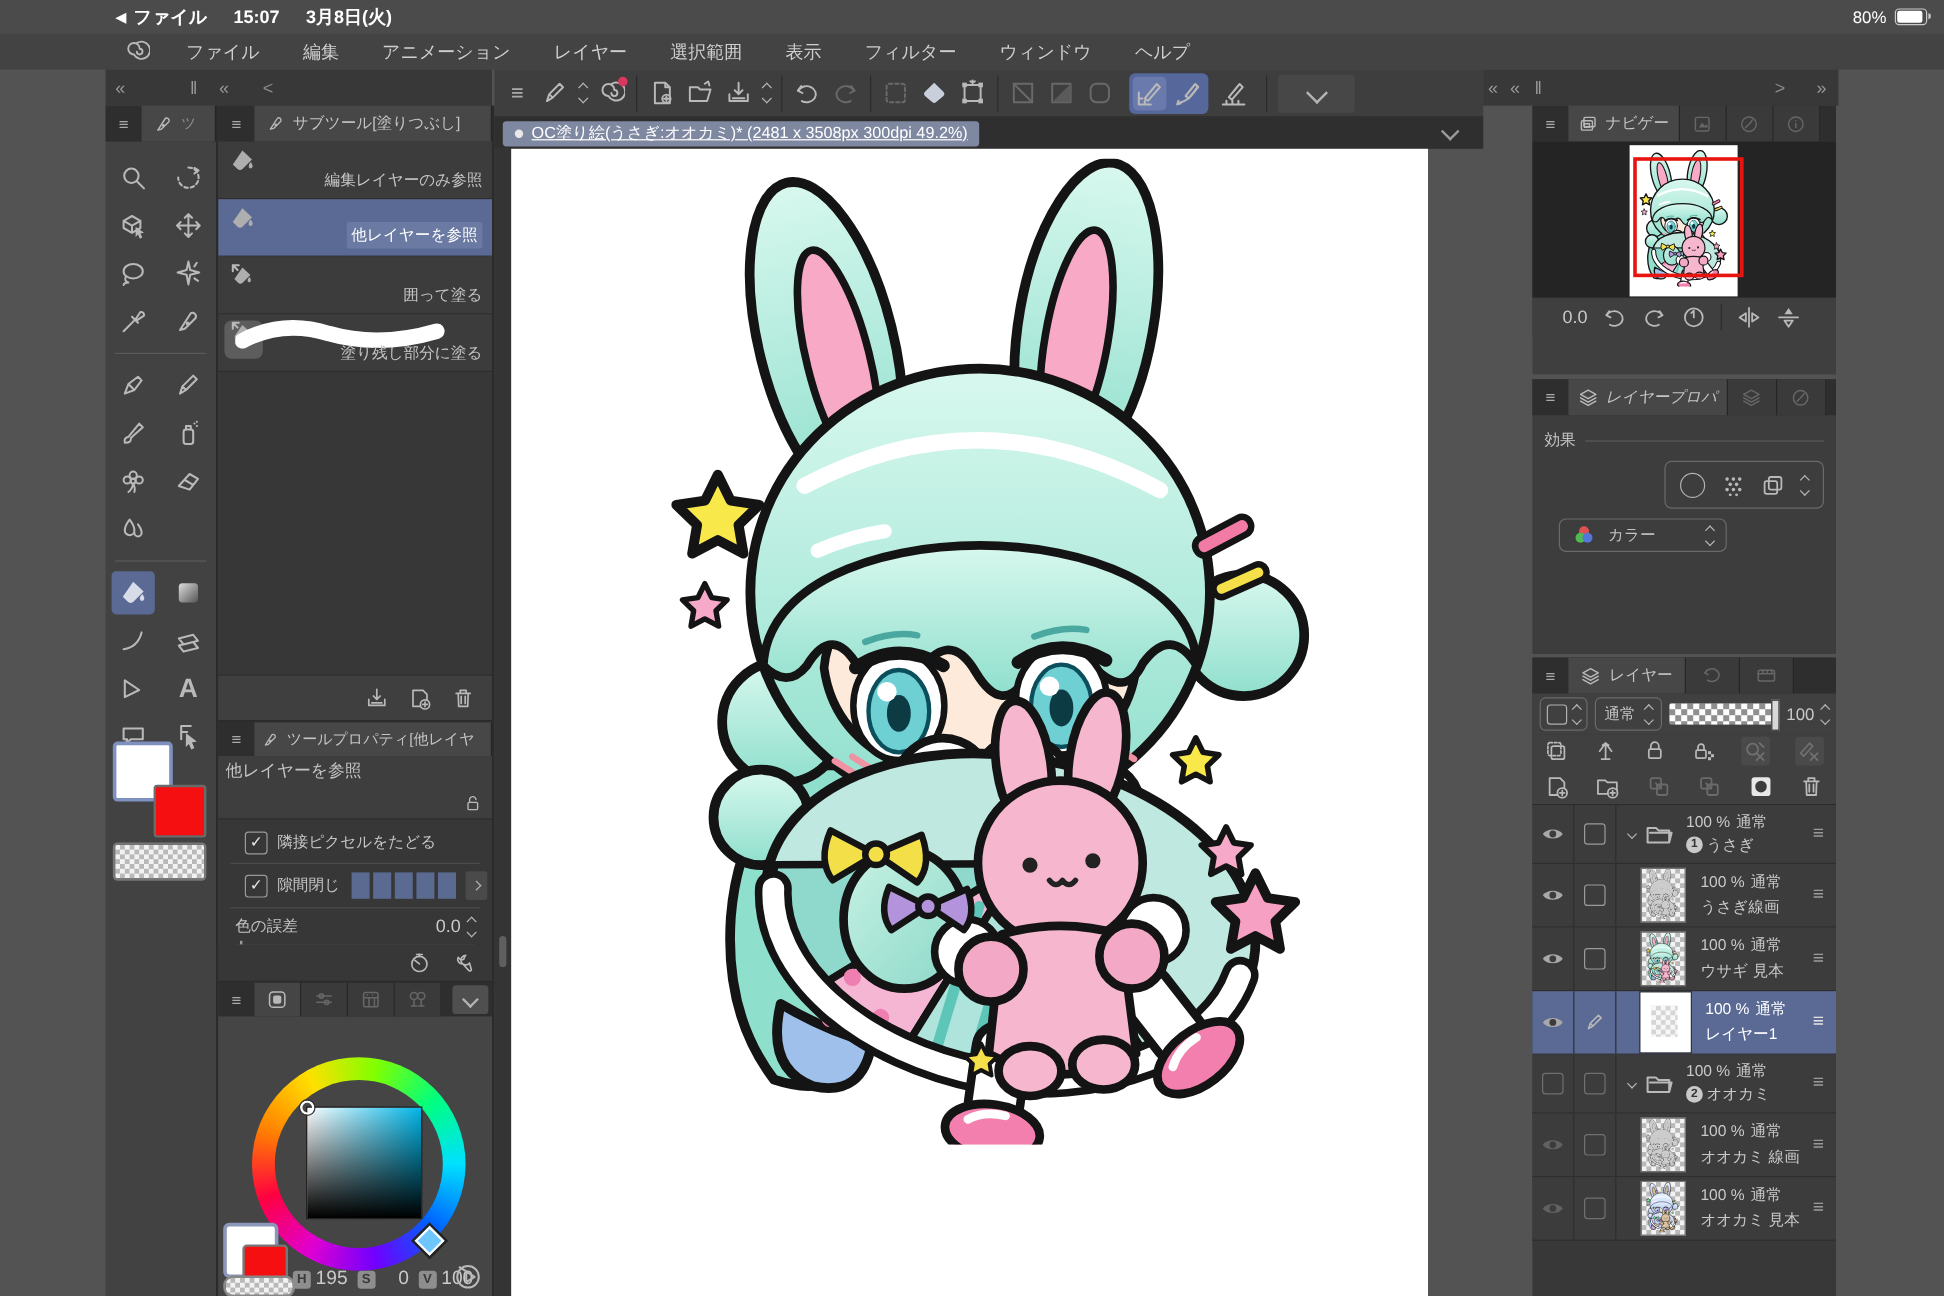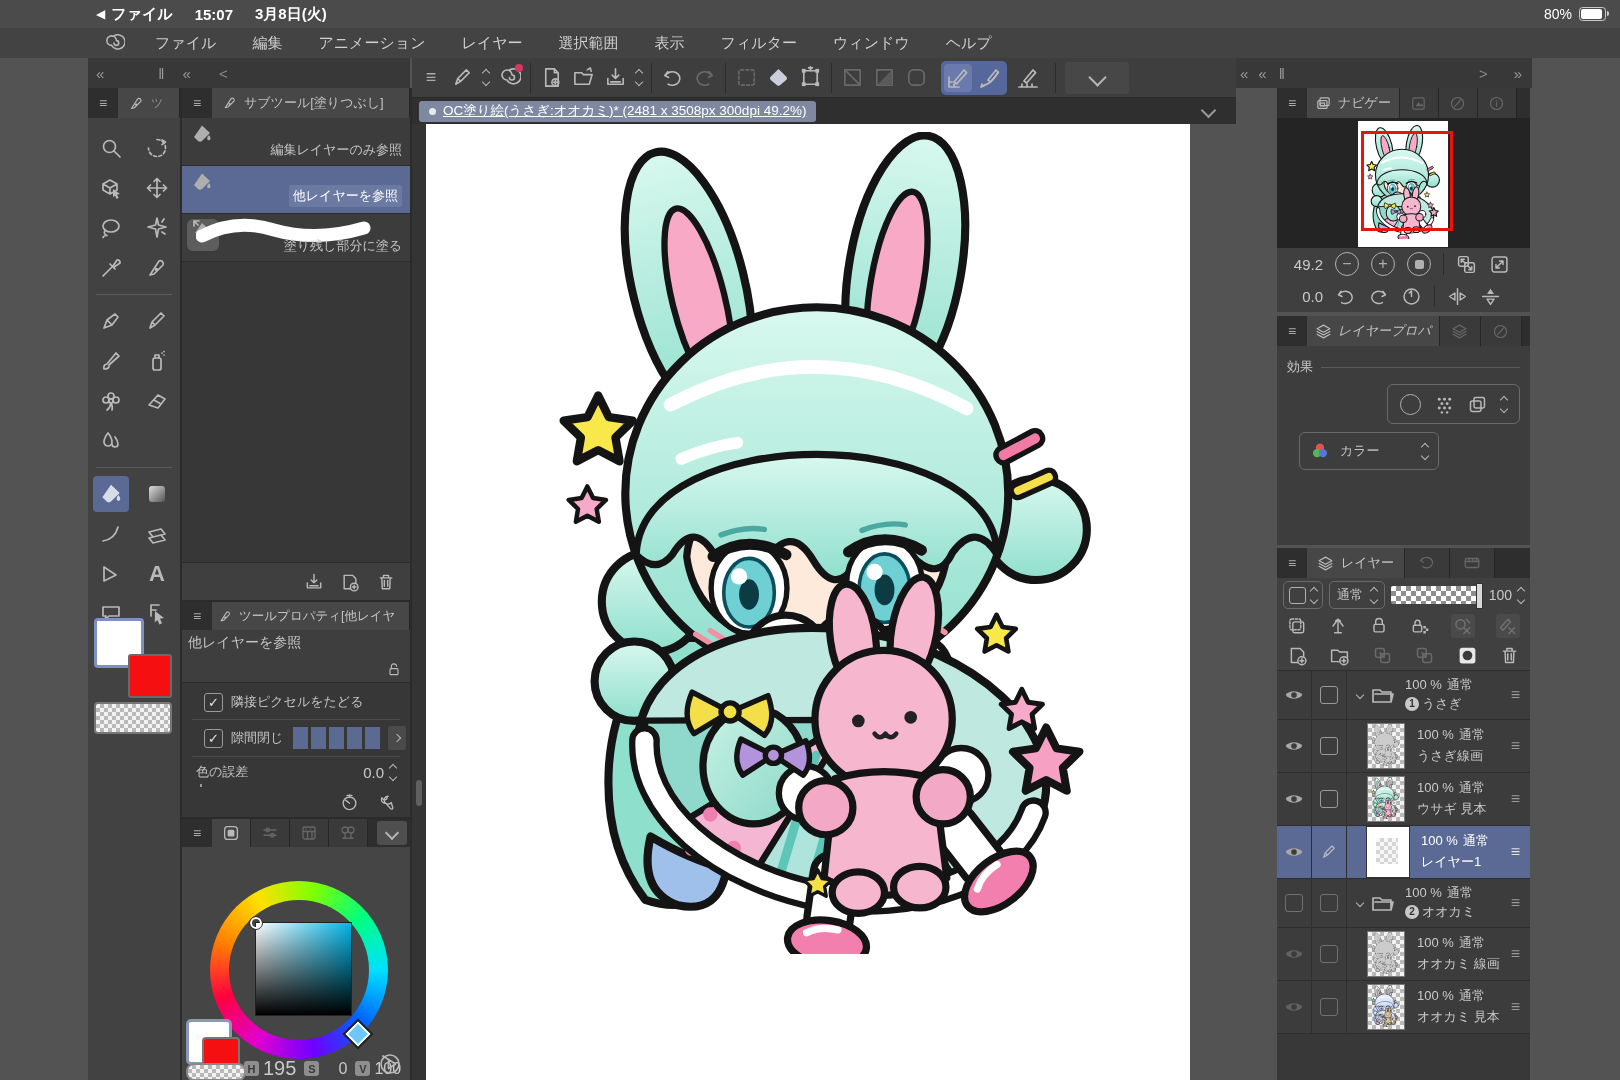--- a/index.html
+++ b/index.html
@@ -637,20 +637,27 @@
       <span class="panel-label" style="align-self:flex-end;margin-bottom:6px;">編集レイヤーのみ参照</span>
     </div>
     <div class="lrow row sel" style="height:47px;padding:0 8px;">
       <svg width="24" height="24" viewBox="0 0 24 24" style="align-self:flex-start;margin-top:4px;">
           <use href="#i-bucket-g"></use>
         </svg>
       <span style="flex:1"></span>
       <span style="align-self:flex-end;margin-bottom:6px;background:#6b7aa2;color:#fff;font-size:13px;padding:2px 4px;border-radius:2px;">他レイヤーを参照</span>
     </div>
     <div class="lrow row" style="height:47px;padding:0 8px;">
+      <svg width="24" height="24" viewBox="0 0 24 24" style="align-self:flex-start;margin-top:4px;">
+          <use href="#i-bucket-arrow"></use>
+        </svg>
+      <span style="flex:1"></span>
+      <span class="panel-label" style="align-self:flex-end;margin-bottom:6px;">囲って塗る</span>
+    </div>
+    <div class="lrow row" style="height:47px;padding:0 8px;">
       <span style="position:absolute;left:5px;top:5px;width:32px;height:32px;background:#5d5d5d;border-radius:6px;"></span>
       <svg width="24" height="24" viewBox="0 0 24 24" style="position:relative;align-self:flex-start;margin-top:4px;">
           <use href="#i-bucket-arrow"></use>
         </svg>
       <svg width="180" height="34" viewBox="0 0 180 34" style="position:absolute;left:14px;top:2px;">
           <path d="M6,20 Q40,2 78,14 Q120,26 168,12" stroke="#fff" stroke-width="13" fill="none" stroke-linecap="round"></path>
         </svg>
       <span style="flex:1"></span>
       <span class="panel-label" style="align-self:flex-end;margin-bottom:6px;position:relative;">塗り残し部分に塗る</span>
     </div>
@@ -760,21 +767,21 @@
     </div>
 
     <div class="abs" style="left:73px;top:103px;width:95px;height:92px;background:linear-gradient(to top,#000,rgba(0,0,0,0)),linear-gradient(to right,#fff,#00b6e8);border:1px solid #222;">
       <div style="position:absolute;left:-6px;top:-6px;width:12px;height:12px;border-radius:50%;border:2.5px solid #fff;outline:1.5px solid #333;box-sizing:border-box;"></div>
     </div>
     <div class="abs" style="left:4px;top:200px;width:40px;height:40px;background:#fff;border:3px solid #8a97b8;border-radius:5px;"></div>
     <div class="abs" style="left:20px;top:218px;width:34px;height:34px;background:#f50f10;border:2px solid #777;border-radius:4px;"></div>
     <div class="abs row checker-s" style="left:4px;top:244px;width:56px;height:14px;border:2px solid #888;border-radius:8px;"></div>
     <div class="abs row" style="left:62px;top:238px;gap:4px;">
       <span class="chip">H</span>
-      <span class="numtxt" style="font-size:20px;">195</span>
+      <span class="numtxt" style="font-size:16px;">195</span>
       <span class="chip" style="margin-left:4px;">S</span>
       <span class="numtxt" style="font-size:16px;width:24px;text-align:right;">0</span>
       <span class="chip" style="margin-left:4px;">V</span>
       <span class="numtxt" style="font-size:16px;">100</span>
     </div>
     <svg class="abs" width="24" height="24" viewBox="0 0 24 24" style="left:196px;top:233px;">
         <use href="#i-playcircle"></use>
       </svg>
   </div>
 
@@ -909,35 +916,20 @@
     </div>
     <div style="position:relative;height:130px;background:#242424;">
       <div style="position:absolute;left:81px;top:3px;width:90px;height:126px;background:#fff;overflow:hidden;">
         <svg width="78" height="114" viewBox="0 0 620 910" style="position:absolute;left:6px;top:4px;">
             <use href="#artwork"></use>
           </svg>
       </div>
       <div style="position:absolute;left:84px;top:13px;width:92px;height:100px;border:3px solid #e8140f;box-sizing:border-box;"></div>
     </div>
     <div class="row" style="height:32px;background:#3f3f3f;gap:12px;padding:0 10px;">
-      <span class="numtxt" style="width:36px;text-align:right;">49.2</span>
-      <span class="btn-round" style="width:22px;height:22px;">−</span>
-      <span class="btn-round" style="width:22px;height:22px;">+</span>
-      <span class="btn-round" style="width:22px;height:22px;">
-          <span style="width:9px;height:9px;background:#b0b0b0;border-radius:2px;"></span>
-        </span>
-      <span class="seam" style="width:1px;height:22px;"></span>
-      <svg width="21" height="21" viewBox="0 0 24 24">
-          <use href="#i-fit"></use>
-        </svg>
-      <svg width="21" height="21" viewBox="0 0 24 24">
-          <use href="#i-fullscr"></use>
-        </svg>
-    </div>
-    <div class="row" style="height:32px;background:#3f3f3f;gap:12px;padding:0 10px;">
       <span class="numtxt" style="width:36px;text-align:right;">0.0</span>
       <svg width="21" height="21" viewBox="0 0 24 24">
           <use href="#i-undo"></use>
         </svg>
       <svg width="21" height="21" viewBox="0 0 24 24">
           <use href="#i-redo"></use>
         </svg>
       <svg width="21" height="21" viewBox="0 0 24 24">
           <use href="#i-reset-rot"></use>
         </svg>
@@ -983,21 +975,21 @@
           <use href="#i-dots"></use>
         </svg>
       <svg width="21" height="21" viewBox="0 0 24 24">
           <use href="#i-overlap"></use>
         </svg>
       <span class="stepper">
           <i class="cv cvu cvs"></i>
           <i class="cv cvd cvs"></i>
         </span>
     </div>
-    <div class="row" style="margin:8px 0 0 22px;width:140px;height:38px;border:1.5px solid #6a6a6a;border-radius:6px;padding:0 10px;gap:10px;box-sizing:border-box;">
+    <div class="row" style="margin:8px 0 0 22px;width:140px;height:28px;border:1.5px solid #6a6a6a;border-radius:6px;padding:0 10px;gap:10px;box-sizing:border-box;">
       <svg width="20" height="20" viewBox="0 0 24 24">
           <use href="#i-rgbdots"></use>
         </svg>
       <span class="panel-label" style="flex:1;">カラー</span>
       <span class="stepper">
           <i class="cv cvu cvs"></i>
           <i class="cv cvd cvs"></i>
         </span>
     </div>
   </div>

